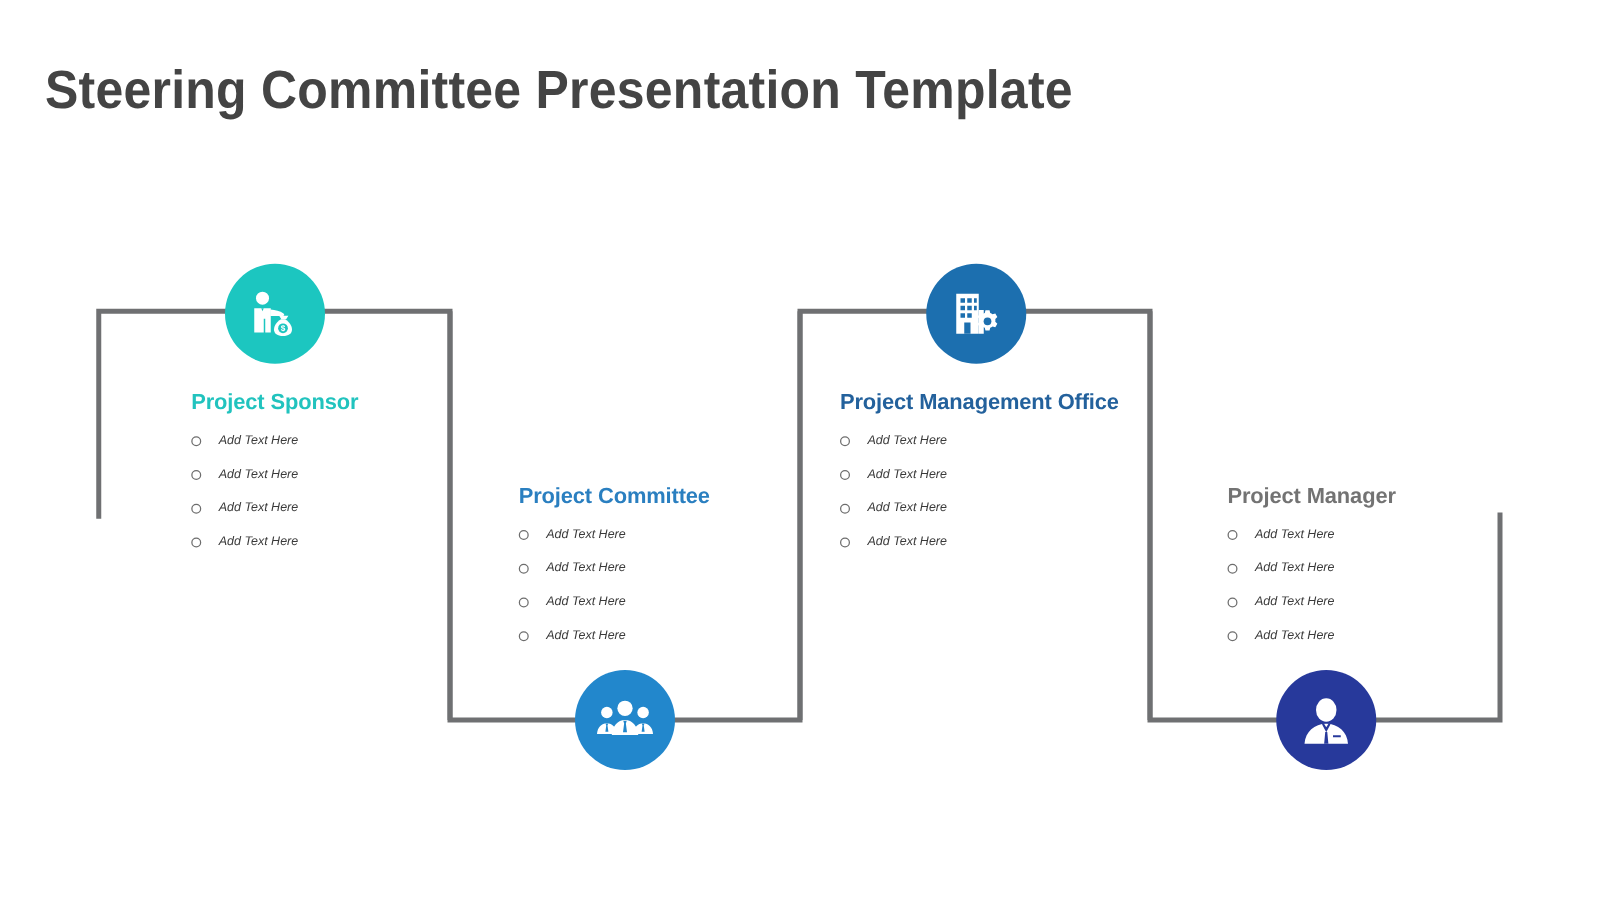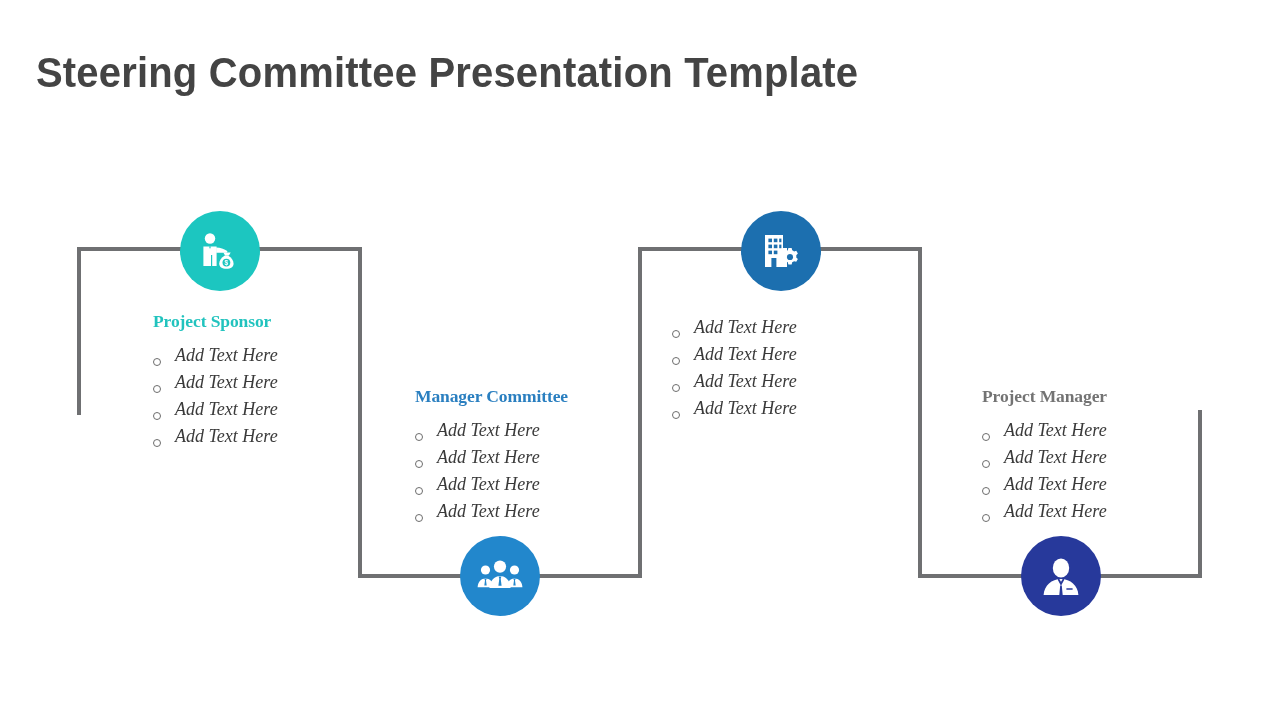--- a/index.html
+++ b/index.html
@@ -50,38 +50,38 @@
     justify-content: center;
   }
   .icon-circle svg { display: block; }
 
   #icon-sponsor  { left: 180px;  top: 211px; }
   #icon-steering { left: 460px;  top: 536px; }
   #icon-pmo      { left: 741px;  top: 211px; }
   #icon-manager  { left: 1021px; top: 536px; }
 
   
-  .block { position: absolute; font-family: Liberation Serif, serif; }
+  .block { position: absolute; }
   .block-heading {
     font-size: 17.5px;
     font-weight: bold;
     margin: 0 0 7px 0;
     white-space: nowrap;
     letter-spacing: -0.1px;
   }
   .bullet-list {
     list-style: none;
     margin: 0;
     padding: 0;
   }
   .bullet-item {
     display: flex;
-    align-items: flex-end;
+    align-items: center;
     height: 27px;
-    font-size: 18px;
+    font-size: 10px;
     font-style: italic;
     color: #3a3a3a;
     white-space: nowrap;
   }
   .bullet-marker {
     display: inline-block;
     width: 6px;
     height: 6px;
     border: 1px solid #6d6d6d;
     border-radius: 50%;
@@ -211,21 +211,21 @@
       <span>Add Text Here</span>
     </li>
     <li class="bullet-item">
       <span class="bullet-marker"></span>
       <span>Add Text Here</span>
     </li>
   </ul>
 </div>
 
 <div class="block" id="block-steering">
-  <div class="block-heading" style="color:#2A7FC0">Manager Committee</div>
+  <div class="block-heading" style="color:#2A7FC0">Project Committee</div>
   <ul class="bullet-list">
     <li class="bullet-item">
       <span class="bullet-marker"></span>
       <span>Add Text Here</span>
     </li>
     <li class="bullet-item">
       <span class="bullet-marker"></span>
       <span>Add Text Here</span>
     </li>
     <li class="bullet-item">
@@ -233,20 +233,21 @@
       <span>Add Text Here</span>
     </li>
     <li class="bullet-item">
       <span class="bullet-marker"></span>
       <span>Add Text Here</span>
     </li>
   </ul>
 </div>
 
 <div class="block" id="block-pmo">
+  <div class="block-heading" style="color:#23619C">Project Management Office</div>
   <ul class="bullet-list">
     <li class="bullet-item">
       <span class="bullet-marker"></span>
       <span>Add Text Here</span>
     </li>
     <li class="bullet-item">
       <span class="bullet-marker"></span>
       <span>Add Text Here</span>
     </li>
     <li class="bullet-item">

